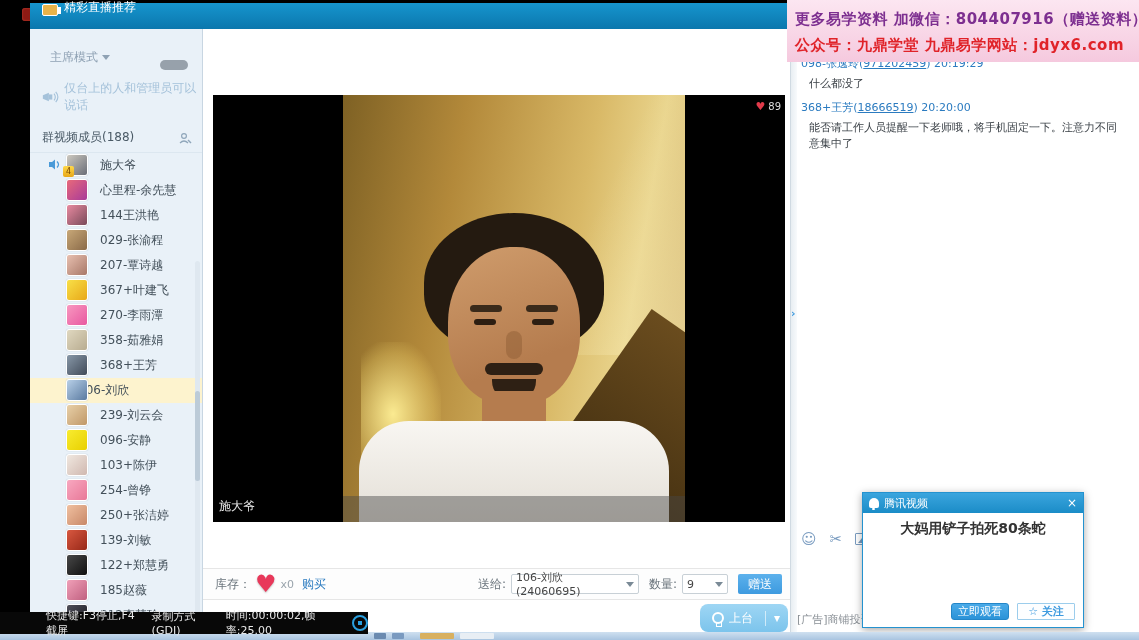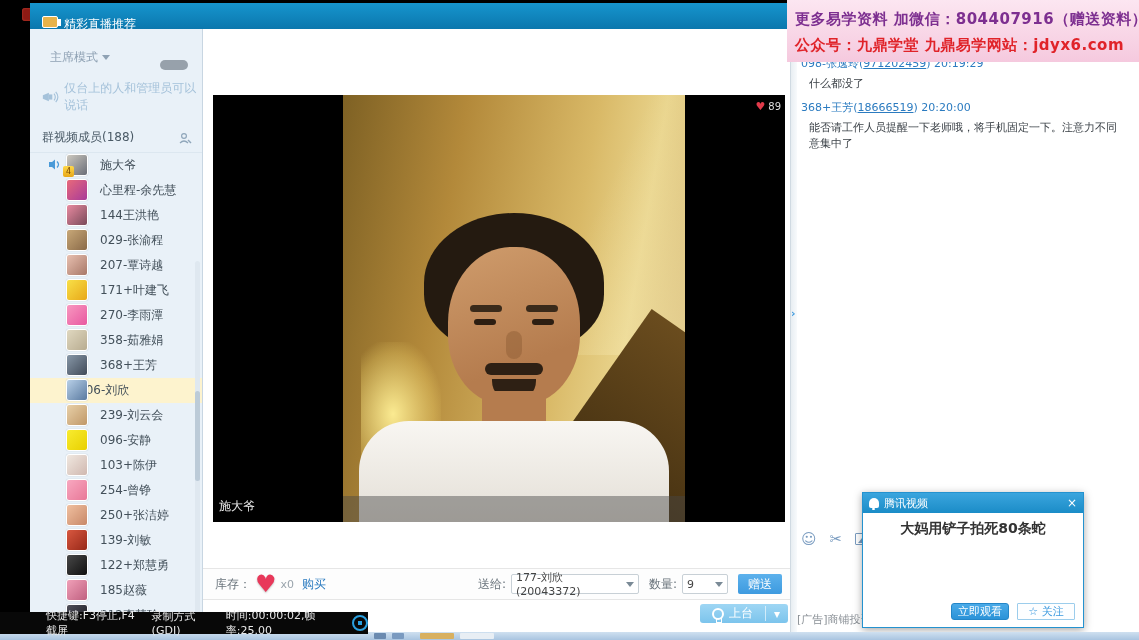--- a/index.html
+++ b/index.html
@@ -4,21 +4,21 @@
 <style>
   * { margin:0; padding:0; box-sizing:border-box; }
   html,body { background:#000; }
   body { font-family:"DejaVu Sans", sans-serif; }
   .screen { position:relative; width:1139px; height:640px; background:#000; overflow:hidden; font-family:"DejaVu Sans", sans-serif; }
 
   
   .win-icon { position:absolute; left:22px; top:8px; width:13px; height:13px; background:#8e1a14; border-radius:3px; box-shadow:inset 0 0 2px #d04a3a; }
   .titlebar { position:absolute; left:30px; top:3px; width:757px; height:26px;
               background:linear-gradient(#1695ce,#0b77ad); display:flex; align-items:center; }
-  .tab { display:flex; align-items:flex-start; gap:6px; height:26px; padding:16px 12px; color:#fff; font-size:12px; }
+  .tab { display:flex; align-items:flex-end; gap:6px; height:26px; padding:16px 12px; color:#fff; font-size:12px; }
   .tab.active { background:rgba(0,40,60,0.25); border-radius:4px 4px 0 0; }
   .tv-icon { width:16px; height:12px; background:#e8b34a; border:1px solid #fff; border-radius:2px; position:relative; }
   .tv-icon:after { content:""; position:absolute; right:-4px; top:2px; width:3px; height:7px; background:#fff; }
   .cam-icon { width:14px; height:14px; border-radius:50%; background:radial-gradient(circle at 50% 45%, #7a5a2a 0 4px, #e8eef4 4px 6px, #2a8ac0 6px); border:1px solid #fff; }
 
   
   .sidebar { position:absolute; left:30px; top:29px; width:173px; height:603px; background:#e9f1f8; border-right:1px solid #c8d6e2; }
   .mode-row { display:flex; align-items:center; gap:4px; padding:20px 0 6px 20px; color:#8fa2b4; font-size:12px; }
   .caret-down { width:0; height:0; border-left:4px solid transparent; border-right:4px solid transparent; border-top:5px solid #8fa2b4; }
   .notice-row { display:flex; align-items:center; gap:5px; padding:8px 4px 8px 12px; color:#a5c2da; font-size:12px; }
@@ -58,21 +58,21 @@
   .like-box { position:absolute; right:4px; top:5px; color:#ddd; font-size:10px; display:flex; align-items:center; gap:3px; }
   .heart-sm { color:#e03a4a; font-size:11px; }
 
   .gift-bar { position:absolute; left:0; bottom:32px; width:100%; height:32px; border-top:1px solid #e6e6e6; border-bottom:1px solid #e6e6e6; background:#fdfdfd; display:flex; align-items:center; font-size:12px; color:#6a747c; }
   .heart-gift { font-size:24px; color:#e8385a; line-height:24px; margin:0 4px; text-shadow:0 1px 2px rgba(0,0,0,0.25); }
   .buy-link { color:#2b7bc0; margin-left:8px; cursor:pointer; }
   .dropdown { display:flex; align-items:center; justify-content:space-between; border:1px solid #c8d0d6; background:#fff; height:20px; font-size:11px; color:#444; padding:0 4px; border-radius:2px; cursor:pointer; }
   .dd-caret { width:0; height:0; border-left:4px solid transparent; border-right:4px solid transparent; border-top:5px solid #7a8a96; margin-left:5px; }
   .send-btn { margin-left:10px; width:44px; height:20px; background:linear-gradient(#5cb1ec,#3d9adf); color:#fff; border:none; border-radius:2px; font-size:12px; cursor:pointer; font-family:inherit; }
   .bottom-row { position:absolute; left:0; bottom:2px; width:100%; height:28px; background:#fff; }
-  .stage-btn { position:absolute; right:2px; top:2px; height:19px; display:flex; align-items:center; background:linear-gradient(#9ed6f4,#7cc4ec); border-radius:3px; color:#fff; font-size:12px; cursor:pointer; }
+  .stage-btn { position:absolute; right:2px; top:2px; height:28px; display:flex; align-items:center; background:linear-gradient(#9ed6f4,#7cc4ec); border-radius:8px; color:#fff; font-size:12px; cursor:pointer; }
   .stage-main { display:flex; align-items:center; gap:5px; padding:0 12px; }
   .stage-sep { width:1px; height:15px; background:rgba(255,255,255,0.6); }
   .stage-caret { padding:0 8px; }
   .cam2 { width:12px; height:12px; border:2px solid #fff; border-radius:50%; position:relative; }
   .cam2:after { content:""; position:absolute; left:2px; bottom:-5px; width:4px; height:4px; border:1px solid #fff; border-top:none; }
 
   .collapse-strip { position:absolute; left:790px; top:29px; width:7px; height:603px; background:linear-gradient(90deg,#e8eef2,#f8fafc); border-left:1px solid #d0dae2; }
   .collapse-chevron { position:absolute; left:0px; top:278px; color:#3d9adf; font-size:11px; font-weight:bold; cursor:pointer; }
 
   
@@ -98,21 +98,21 @@
   .popup { position:absolute; left:862px; top:492px; width:222px; height:136px; background:#fff; border:1px solid #2492cf; box-shadow:0 2px 8px rgba(0,0,0,0.35); z-index:40; }
   .popup-head { height:20px; background:linear-gradient(#3aa5de,#1b8cc7); display:flex; align-items:center; padding:0 6px; color:#fff; font-size:11px; gap:5px; }
   .popup-close { margin-left:auto; cursor:pointer; font-size:12px; color:#fff; }
   .bell { width:10px; height:10px; background:#fff; border-radius:50% 50% 2px 2px; position:relative; }
   .bell:after { content:""; position:absolute; left:3px; bottom:-2px; width:3px; height:2px; background:#fff; border-radius:2px; }
   .popup-title { text-align:center; font-size:14px; font-weight:bold; color:#333; margin-top:7px; cursor:pointer; }
   .popup-body { font-size:11px; color:#666; line-height:17px; padding:6px 12px 0 12px; }
   .popup-body .more { color:#666; cursor:pointer; }
   .popup-btns { position:absolute; right:8px; bottom:7px; display:flex; gap:8px; }
   .watch-btn { width:58px; height:17px; background:linear-gradient(#4aaae8,#2b93d8); border:1px solid #2486c8; color:#fff; font-size:11px; border-radius:3px; cursor:pointer; font-family:inherit; }
-  .follow-btn { width:58px; height:17px; background:#fdfeff; border:1px solid #9ccdec; color:#3d9adf; font-size:11px; border-radius:1px; cursor:pointer; font-family:inherit; }
+  .follow-btn { width:58px; height:17px; background:#fdfeff; border:1px solid #9ccdec; color:#3d9adf; font-size:11px; border-radius:1px; cursor:pointer; font-family:inherit;font-weight:bold; }
 
   
   .taskbar { position:absolute; left:0; top:632px; width:1139px; height:8px; background:linear-gradient(#cfe0f0,#a9c4e0); z-index:44; }
   .tb-item { position:absolute; top:1px; height:6px; border-radius:1px; }
   .recorder { position:absolute; left:0; top:612px; width:368px; height:22px; background:#080808; z-index:50; display:flex; align-items:center; color:#e8e8e8; font-size:11px; gap:14px; padding-left:46px; }
   .rec-stop { width:16px; height:16px; border:2px solid #2aa0e0; border-radius:50%; position:relative; cursor:pointer; flex:none; }
   .rec-stop:after { content:""; position:absolute; left:4px; top:4px; width:4px; height:4px; background:#2aa0e0; }
 
   
   svg { display:block; }
@@ -185,21 +185,21 @@
         <div class="member-row">
 
           <span class="avatar" style="background: linear-gradient(135deg, rgb(232, 192, 176), rgb(168, 120, 104));"></span>
 
           <span class="m-name">207-覃诗越</span>
         </div>
         <div class="member-row">
 
           <span class="avatar" style="background: linear-gradient(135deg, rgb(248, 224, 72), rgb(232, 168, 24));"></span>
 
-          <span class="m-name">171+叶建飞</span>
+          <span class="m-name">367+叶建飞</span>
         </div>
         <div class="member-row">
 
           <span class="avatar" style="background: linear-gradient(135deg, rgb(248, 152, 192), rgb(232, 88, 160));"></span>
 
           <span class="m-name">270-李雨潭</span>
         </div>
         <div class="member-row">
 
           <span class="avatar" style="background: linear-gradient(135deg, rgb(224, 216, 192), rgb(184, 172, 144));"></span>
@@ -312,21 +312,21 @@
       </span>
     </div>
 
     <div class="gift-bar">
       <span style="margin-left:12px;">库存：</span>
       <span class="heart-gift">♥</span>
       <span style="color:#9aa4ac;font-size:11px;">x0</span>
       <span class="buy-link">购买</span>
       <span style="margin-left:auto;">送给:</span>
       <span class="dropdown" style="width:128px;margin-left:5px;">
-        <span>177-刘欣(20043372)</span>
+        <span>106-刘欣(24060695)</span>
         <span class="dd-caret"></span>
       </span>
       <span style="margin-left:10px;">数量:</span>
       <span class="dropdown" style="width:46px;margin-left:5px;">
         <span>9</span>
         <span class="dd-caret"></span>
       </span>
       <button class="send-btn" style="margin-right:8px;">赠送</button>
     </div>
 

